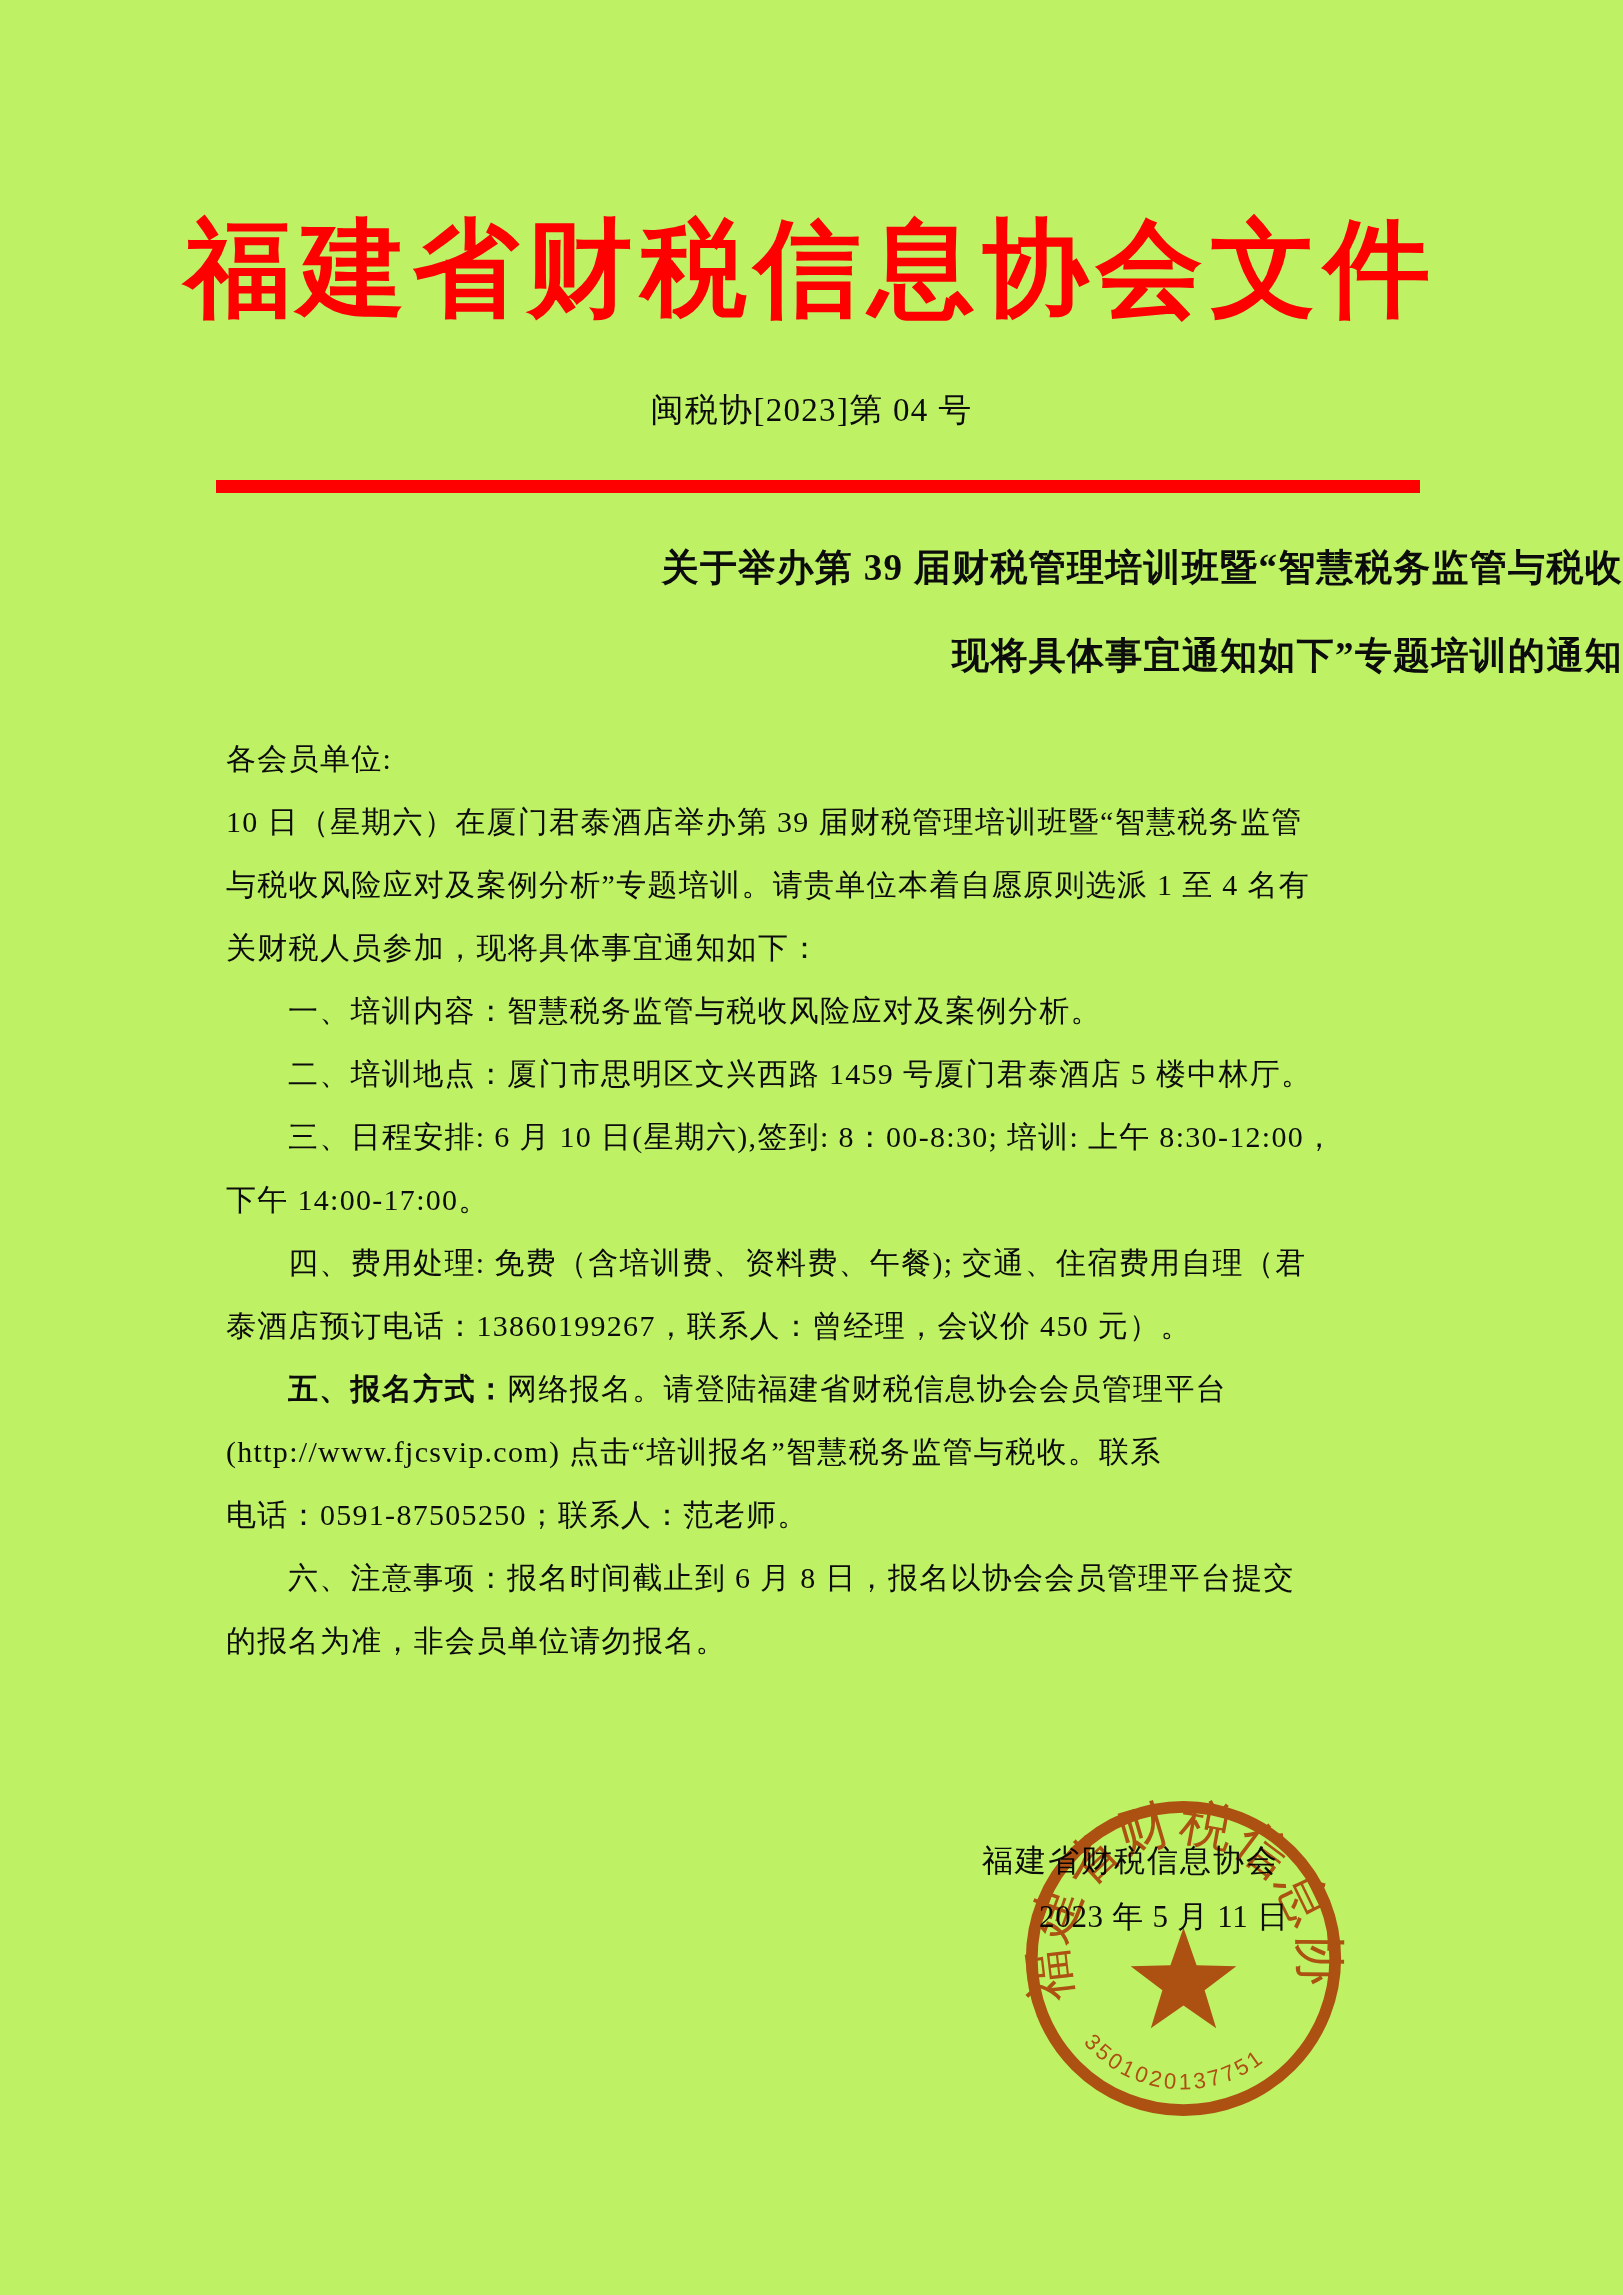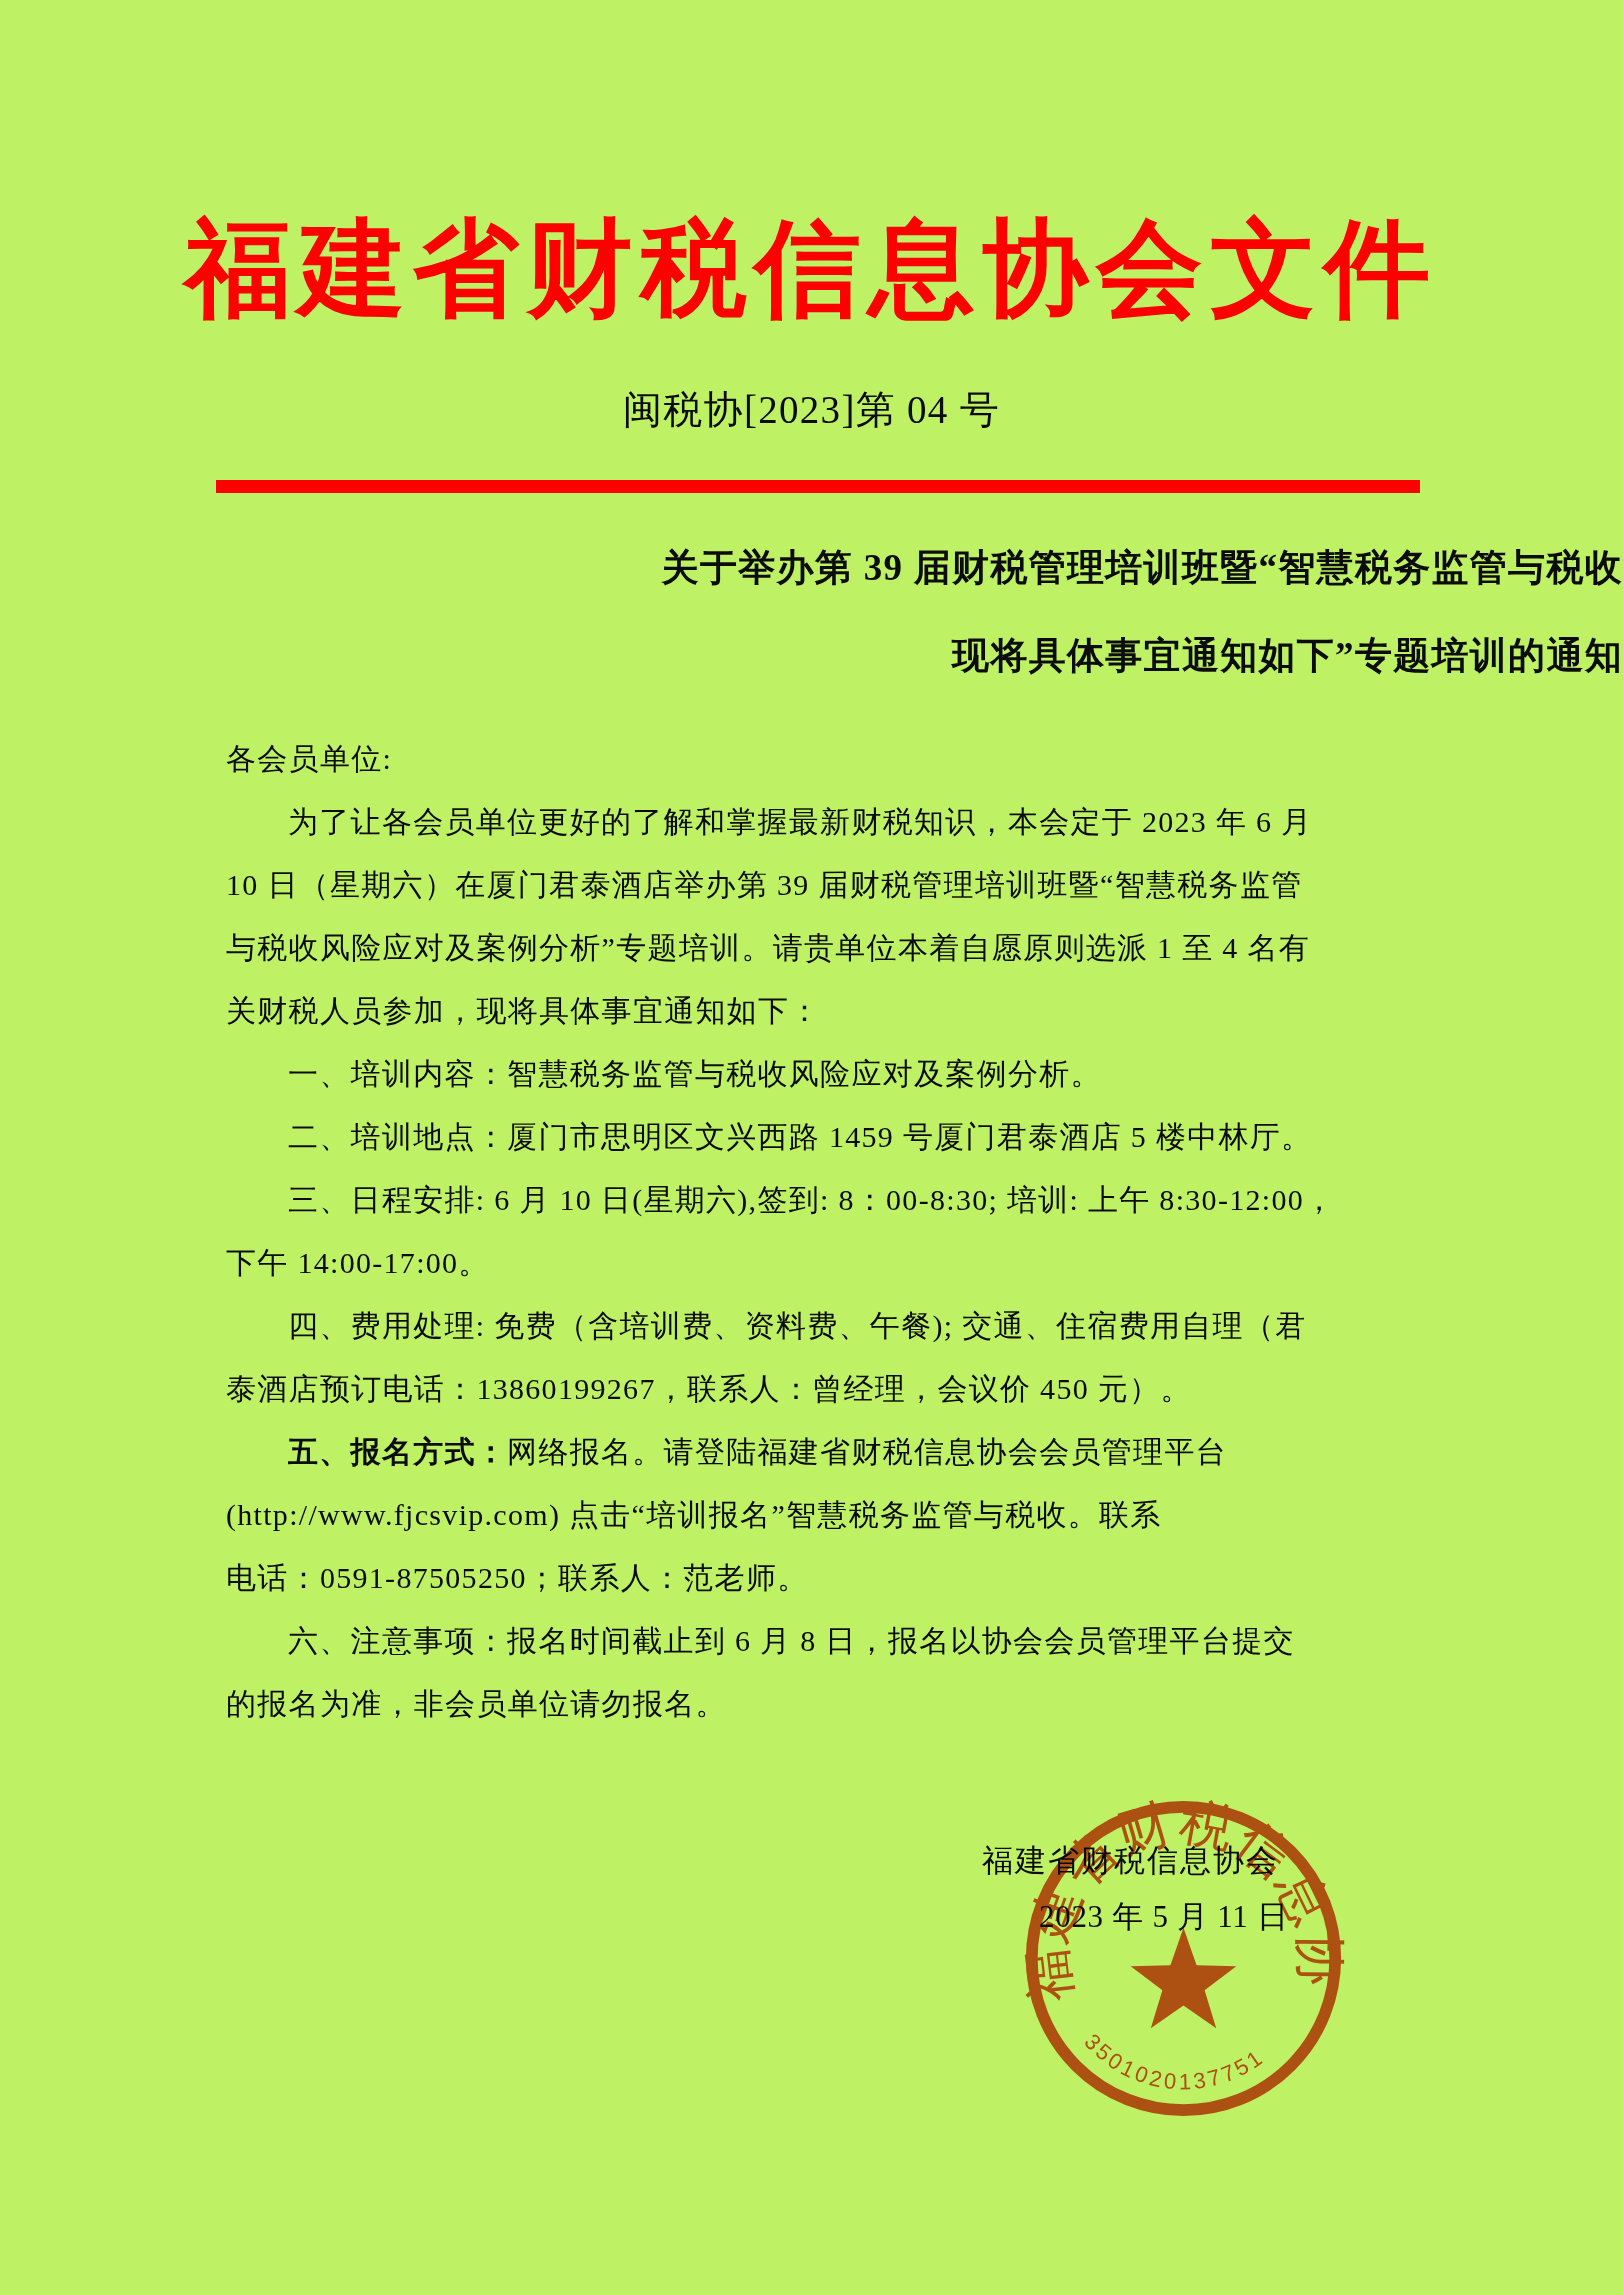--- a/index.html
+++ b/index.html
@@ -23,21 +23,21 @@
     font-family:"Liberation Sans","DejaVu Sans",sans-serif;
     font-weight:bold;
     font-size:106px;line-height:111px;
     letter-spacing:7.9px;
     color:var(--header-red);
     white-space:nowrap;
   }
   .doc-number{
     position:absolute;top:387px;left:0;width:100%;
     text-align:center;
-    font-size:39px;line-height:46px;
+    font-size:33px;line-height:46px;
     letter-spacing:1.3px;
     color:var(--ink);
     white-space:nowrap;
   }
   .red-rule{
     position:absolute;top:480px;left:216px;
     width:1204px;height:13px;
     background:var(--header-red);
   }
   
@@ -106,21 +106,20 @@
 
   <div class="red-rule"></div>
 
   <div class="doc-title">
     <div>关于举办第 39 届财税管理培训班暨“智慧税务监管与税收</div>
     <div>现将具体事宜通知如下”专题培训的通知</div>
   </div>
 
   <div class="body-block" id="body-lines">
       <div class="body-line">各会员单位:</div>
-      <div class="body-line indent">为了让各会员单位更好的了解和掌握最新财税知识，本会定于 2023 年 6 月</div>
       <div class="body-line">10 日（星期六）在厦门君泰酒店举办第 39 届财税管理培训班暨“智慧税务监管</div>
       <div class="body-line">与税收风险应对及案例分析”专题培训。请贵单位本着自愿原则选派 1 至 4 名有</div>
       <div class="body-line">关财税人员参加，现将具体事宜通知如下：</div>
       <div class="body-line indent">一、培训内容：智慧税务监管与税收风险应对及案例分析。</div>
       <div class="body-line indent">二、培训地点：厦门市思明区文兴西路 1459 号厦门君泰酒店 5 楼中林厅。</div>
       <div class="body-line indent">三、日程安排: 6 月 10 日(星期六),签到: 8：00-8:30; 培训: 上午 8:30-12:00，</div>
       <div class="body-line">下午 14:00-17:00。</div>
       <div class="body-line indent">四、费用处理: 免费（含培训费、资料费、午餐); 交通、住宿费用自理（君</div>
       <div class="body-line">泰酒店预订电话：13860199267，联系人：曾经理，会议价 450 元）。</div>
       <div class="body-line indent"><span class="pre">五、报名方式：</span>网络报名。请登陆福建省财税信息协会会员管理平台</div>

